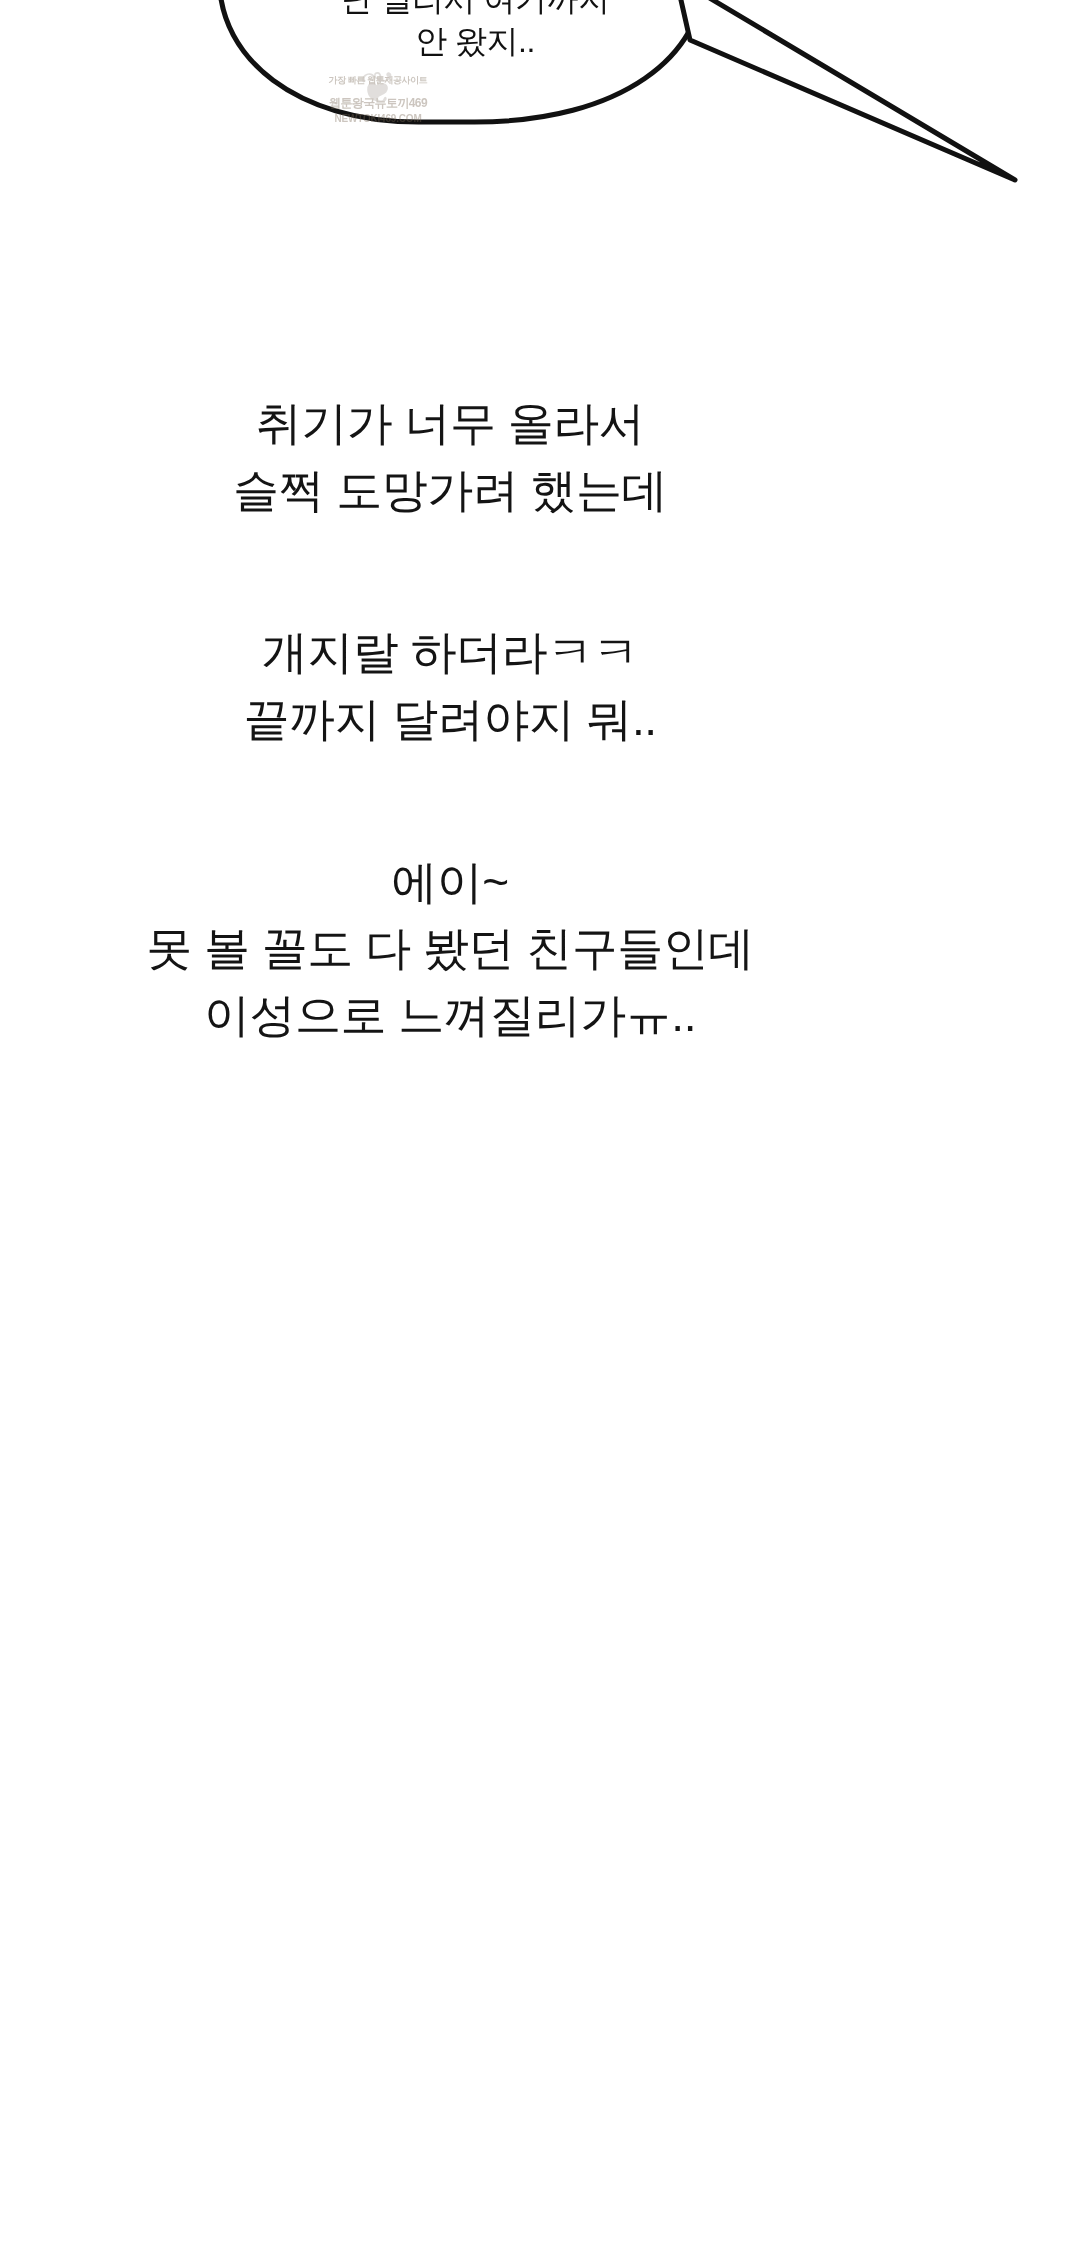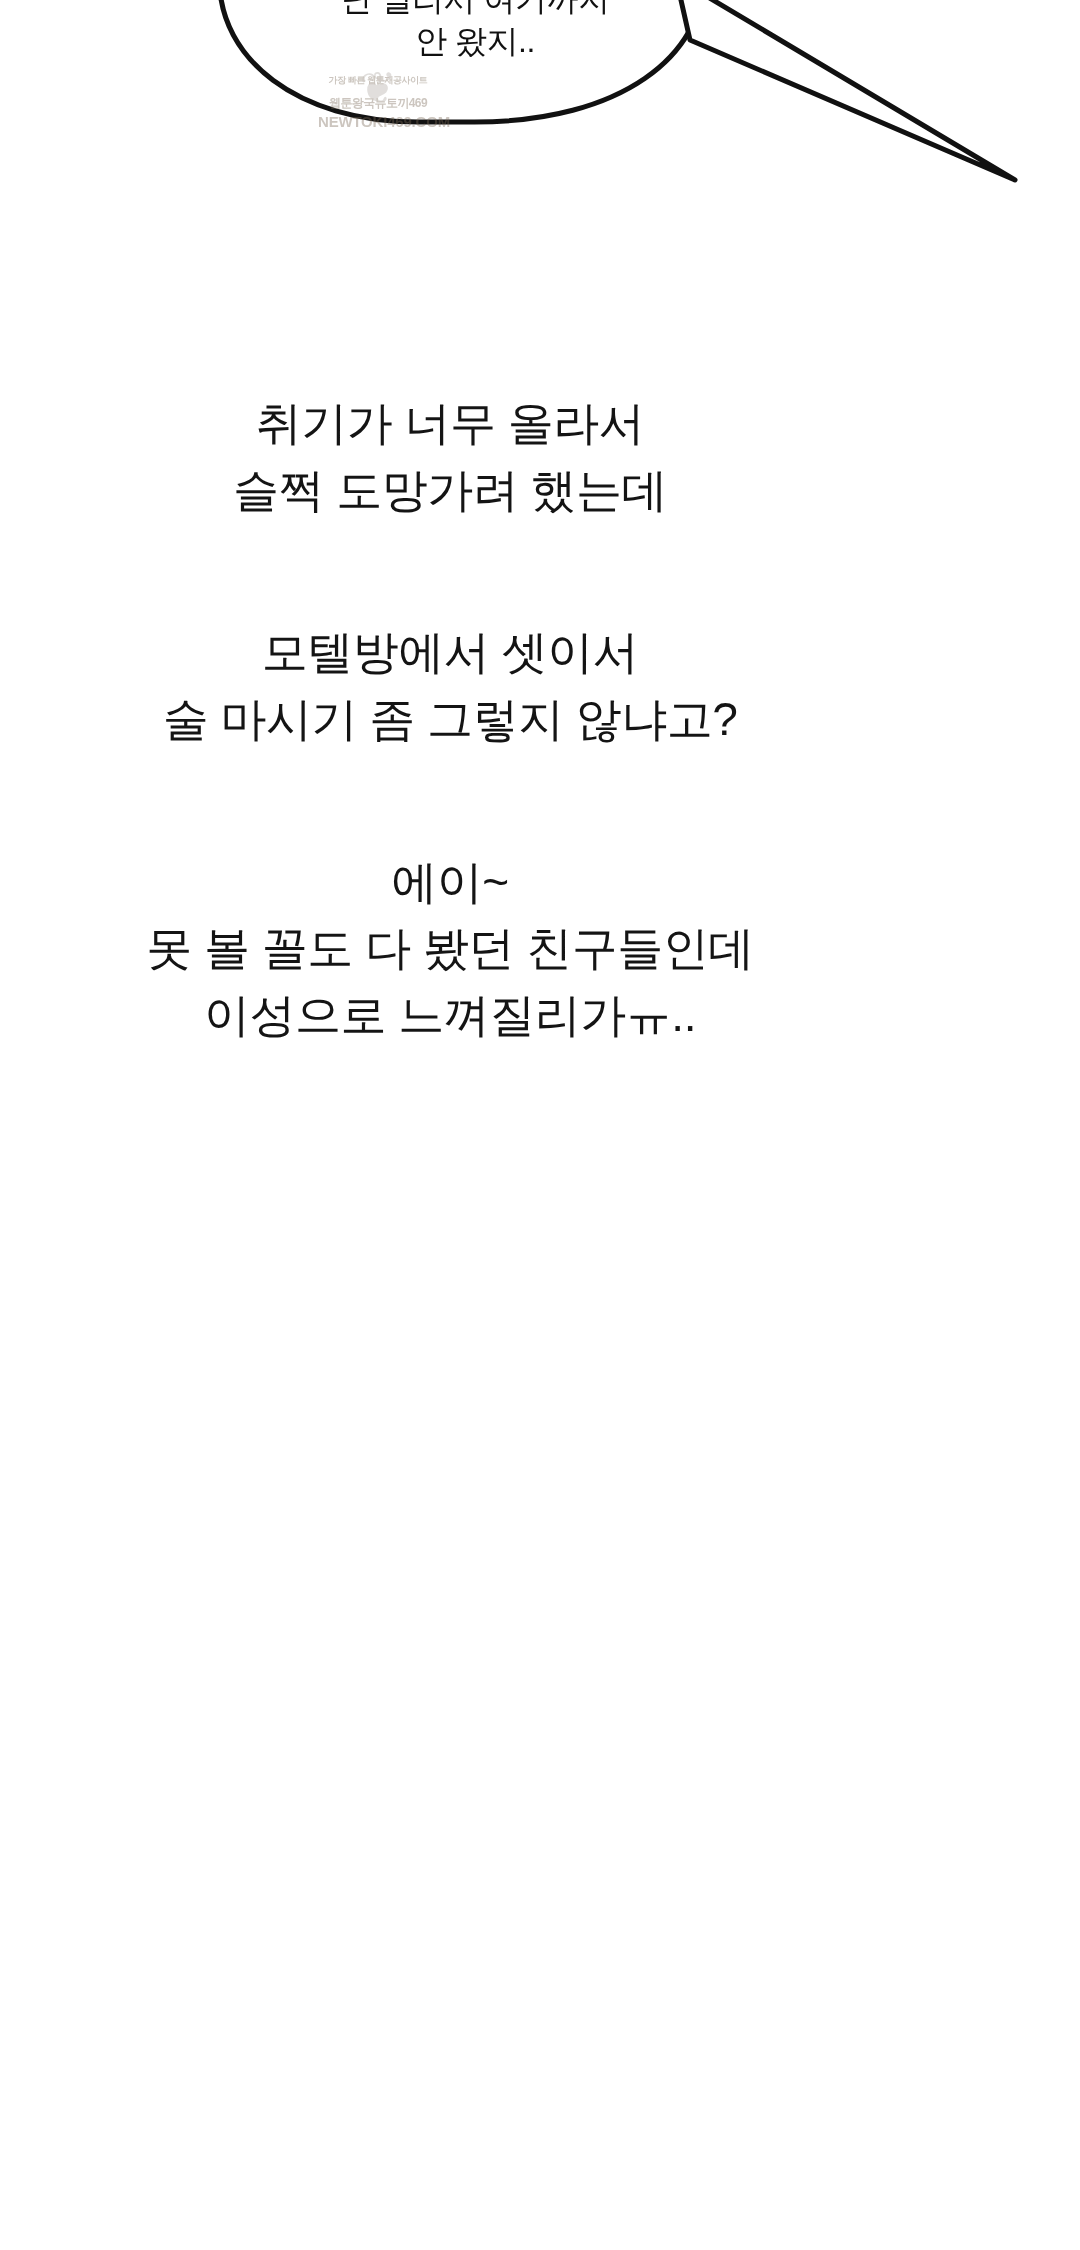--- a/index.html
+++ b/index.html
@@ -74,21 +74,21 @@
   .watermark .wm-l2 {
     position: relative;
     font-size: 12px;
     font-weight: bold;
     color: #7a6a58;
     letter-spacing: -0.6px;
     margin-top: 8px;
   }
   .watermark .wm-l3 {
     position: relative;
-    font-size: 15px;
+    font-size: 10px;
     font-weight: bold;
     color: #7a6a58;
     letter-spacing: -0.2px;
     margin-top: 1px;
   }
 
   
   .narration {
     position: absolute;
     left: 0;
@@ -133,18 +133,18 @@
 <div class="watermark">
   <div class="wm-logo">❦</div>
   <div class="wm-l1">가장 빠른 웹툰재공사이트</div>
   <div class="wm-l2">웹툰왕국뉴토끼469</div>
   <div class="wm-l3">NEWTOKI469.COM</div>
 </div>
 
 <div class="narration">
   <p class="block b1">취기가 너무 올라서
 슬쩍 도망가려 했는데</p>
-  <p class="block b3">모텔방에서 셋이서
-술 마시기 좀 그렇지 않냐고?</p>
+  <p class="block b2">개지랄 하더라ㅋㅋ
+끝까지 달려야지 뭐..</p>
   <p class="block b4">에이~
 못 볼 꼴도 다 봤던 친구들인데
 이성으로 느껴질리가ㅠ..</p>
 </div>
 
 </body></html>

